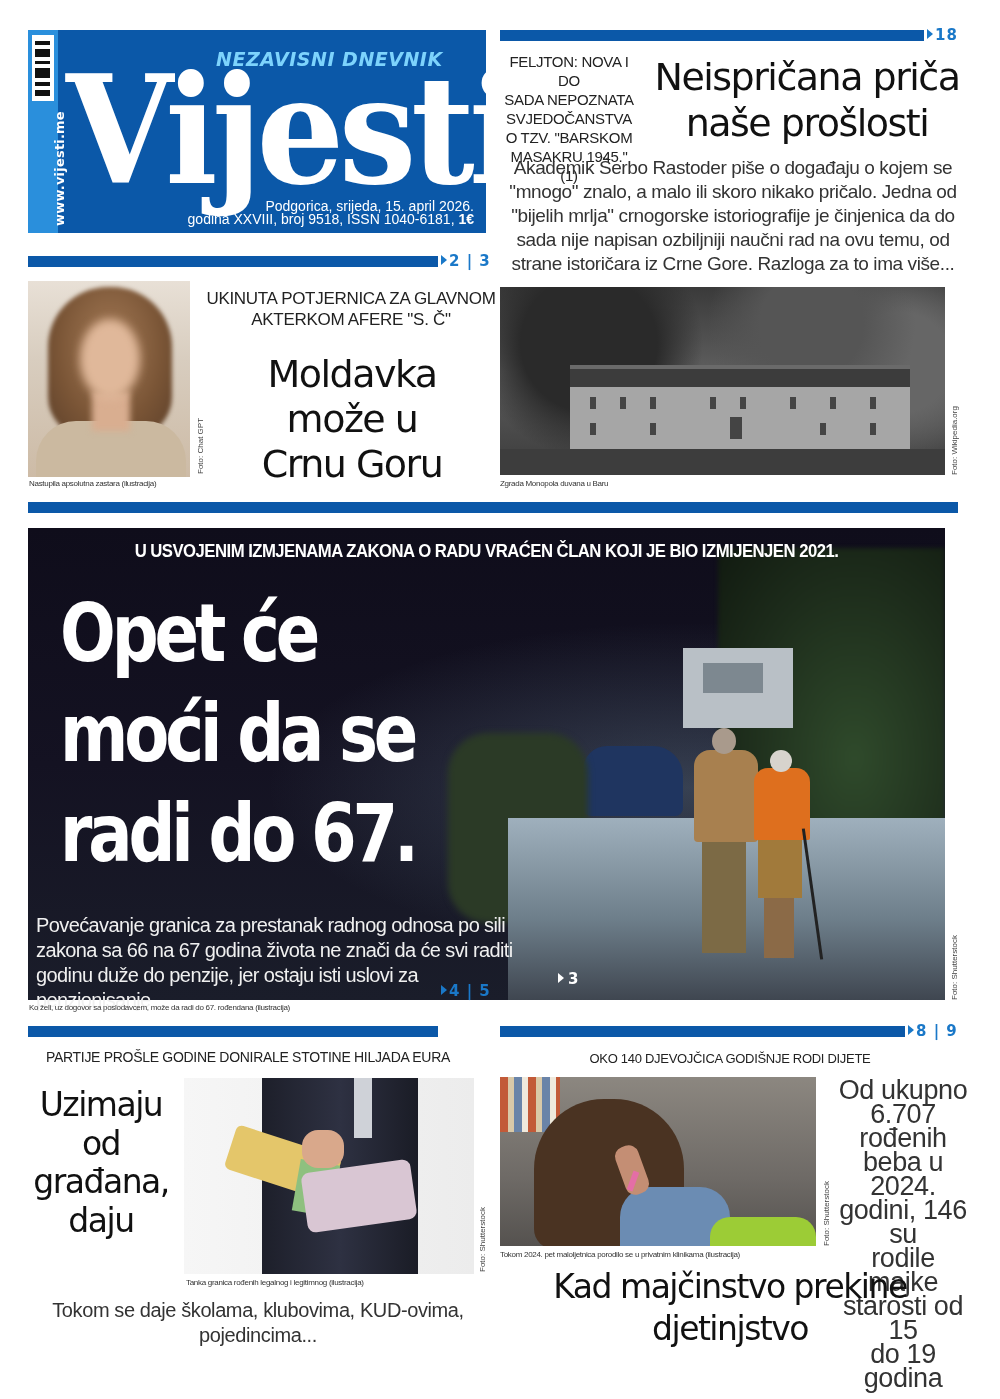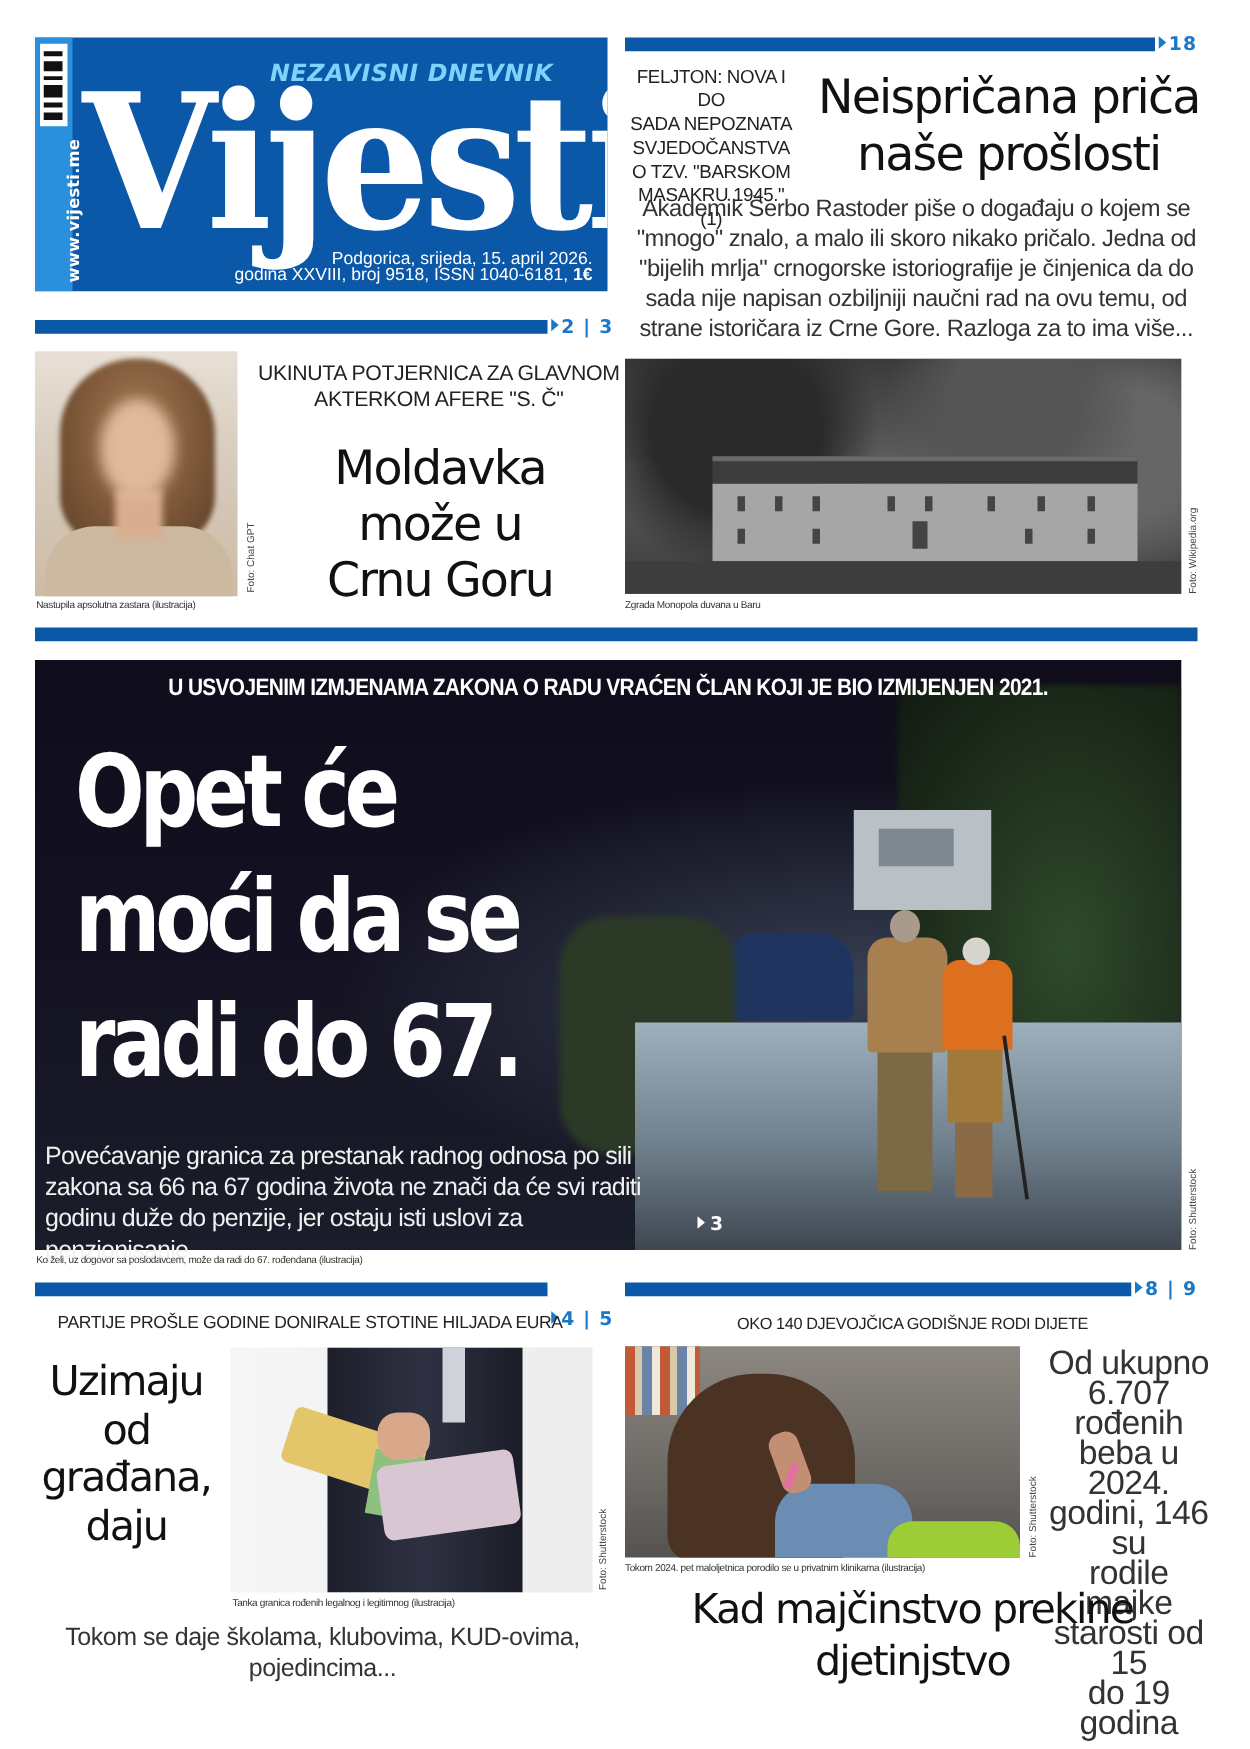--- a/index.html
+++ b/index.html
@@ -208,21 +208,21 @@
 <div class="main-sub">
   <div>Povećavanje granica za prestanak radnog odnosa po sili</div>
   <div>zakona sa 66 na 67 godina života ne znači da će svi raditi</div>
   <div>godinu duže do penzije, jer ostaju isti uslovi za penzionisanje</div>
 </div>
 <div class="main-pageref"><span class="tri"></span><span>3</span></div>
 <div class="abs caption" style="left:29px;top:1003px;">Ko želi, uz dogovor sa poslodavcem, može da radi do 67. rođendana (ilustracija)</div>
 <div class="credit" style="left:950px;top:1000px;">Foto: Shutterstock</div>
 
 <div class="bar" style="left:28px;top:1026px;width:410px;"></div>
-<div class="pageref" style="left:441px;top:1048px;"><span class="tri"></span><span>4 | 5</span></div>
+<div class="pageref" style="left:441px;top:984px;"><span class="tri"></span><span>4 | 5</span></div>
 
 <div class="abs kicker center" style="left:28px;top:1047px;width:440px;font-size:14px;">PARTIJE PROŠLE GODINE DONIRALE STOTINE HILJADA EURA</div>
 
 <div class="abs headline center" style="left:20px;top:1086px;width:162px;font-size:33px;line-height:38.5px;">
   <div>Uzimaju</div>
   <div>od</div>
   <div>građana,</div>
   <div>daju</div>
 </div>
 

